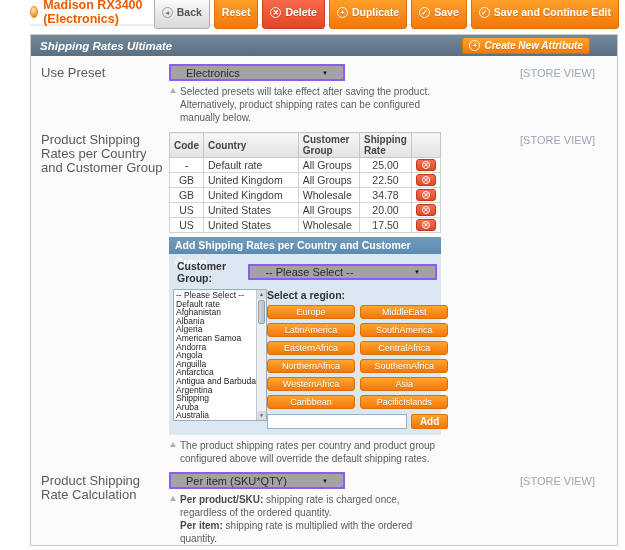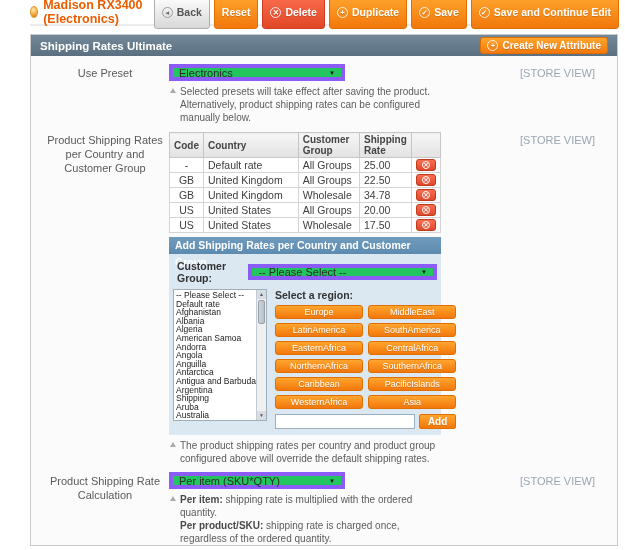--- a/index.html
+++ b/index.html
@@ -23,54 +23,54 @@
     border-color:#aeaeae; text-shadow:none; }
   .btn-delete { background:linear-gradient(#fa6d4f,#e04726); border-color:#cf3c1e; }
   .ic { width:11px; height:11px; min-width:11px; border:1px solid rgba(255,255,255,.85);
     border-radius:50%; font-size:7.5px; line-height:9px; text-align:center;
     display:inline-block; font-weight:bold; }
   .ic-gray { border-color:#9b9b9b; color:#777; font-size:6.5px; }
 
   
   .panel { position:absolute; top:34px; left:30px; width:588px; height:512px;
     background:#fbfbfb; border:1px solid #c9c9c9; overflow:hidden; }
-  .section-head { height:21px; display:flex; align-items:center; padding:0 9px 0 9px;
-    background:linear-gradient(#73899a,#5a7080); }
+  .section-head { height:21px; display:flex; align-items:center; padding:0 27px 0 9px;
+    background:linear-gradient(#73899a,#5a7080);font-style:italic; }
   .section-title { color:#fff; font-size:11.5px; font-weight:bold; }
   .btn-sm { margin-left:auto; height:17px; font-size:10px; padding:0 6px; }
 
   
   .panel-body { padding-top:4px; }
   .field-row { display:flex; padding:4px 22px 3px 10px; }
-  .f-label { width:128px; min-width:128px; font-size:11px; color:#5a5a5a;
-    line-height:14px; padding-top:2px;text-align:center; }
+  .f-label { width:128px; min-width:128px; font-size:13px; color:#5a5a5a;
+    line-height:14px; padding-top:2px; }
   .f-main { width:282px; }
   .f-scope { margin-left:auto; font-size:11px; color:#9aa6b1; padding-top:3px;
     white-space:nowrap; }
 
-  .sel { width:176px; height:17px; background:#22c55e; border:4px solid #8b5cf6;
-    display:flex; align-items:center; padding:0 6px; font-size:11px; color:#2b2b2b;
+  .sel { width:176px; height:17px; background:#a3a3a3; border:2px solid #8b5cf6;
+    display:flex; align-items:center; padding:0 15px; font-size:11px; color:#2b2b2b;
     cursor:pointer; }
   .sel .arr { margin-left:auto; font-size:6px; color:#111; }
   .sel-wide { width:190px; height:16px; }
 
   .note { position:relative; margin-top:4px; padding-left:11px; width:276px;
     font-size:10px; color:#5c5c5c; line-height:13px; }
   .note .tri { position:absolute; left:1px; top:3px; width:0; height:0;
     border-left:3px solid transparent; border-right:3px solid transparent;
     border-bottom:5px solid #ababab; }
   .note b { color:#4a4a4a; }
 
   
   table.rates { border-collapse:collapse; width:272px; margin-top:1px;padding-left:23px; }
   table.rates th { background:linear-gradient(#f7f7f7,#e2e2e2); border:1px solid #c6c6c6;
     font-size:10px; color:#454545; text-align:left; padding:1px 4px; height:13px; }
   table.rates td { background:#fff; border:1px solid #d4d4d4; font-size:10.5px;
     color:#3d3d3d; padding:0 4px; height:14px; }
-  td.c { text-align:center; } td.r { text-align:left; }
+  td.c { text-align:center; } td.r { text-align:center; }
   .del-btn { width:20px; height:12px; border-radius:3px; border:1px solid #c23a1d;
     background:linear-gradient(#f96e52,#e0482b); color:#fff; display:flex;
     align-items:center; justify-content:center; cursor:pointer; margin:1px auto; }
   .del-btn span { width:8px; height:8px; border:1px solid #fff; border-radius:50%;
     font-size:6px; line-height:7px; text-align:center; font-weight:bold; }
 
   
   .addbox { width:272px; margin-top:4px; background:#dbe7f1; }
   .addbox-head { height:17px; line-height:17px; padding:0 6px; color:#fff;
     font-size:10.5px; font-weight:bold; background:linear-gradient(#6f9bbd,#5d8bb0); }
@@ -83,21 +83,21 @@
   .lb-items { flex:1; overflow:hidden; padding-top:1px; }
   .lb-item { font-size:8.5px; line-height:8.6px; color:#222; padding-left:2px;
     white-space:nowrap; cursor:pointer; }
   .lb-scroll { width:10px; background:#eef0f2; border-left:1px solid #c3ccd4;
     display:flex; flex-direction:column; }
   .lb-arrow { height:9px; background:#d9dde1; color:#556; font-size:5px;
     text-align:center; line-height:9px; cursor:pointer; }
   .lb-thumb { height:24px; margin:1px 1px; background:linear-gradient(90deg,#cfd4d9,#b9c0c7);
     border:1px solid #98a1aa; border-radius:2px; cursor:grab; }
   .lb-track { flex:1; }
-  .right-col { margin-left:8px; flex:1; }
+  .right-col { flex:1; }
   .region-label { font-size:10.5px; font-weight:bold; color:#333; margin-bottom:4px; }
   .region-row { display:flex; gap:5px; margin-bottom:4px; }
   .region-btn { flex:1; height:14px; font-size:9px; font-weight:normal; color:#fff;
     text-align:center; line-height:13px; border:1px solid #e06f00; border-radius:3px;
     background:linear-gradient(#ffa52e,#f2780c); cursor:pointer;
     text-shadow:0 1px 0 rgba(0,0,0,.15); white-space:nowrap; overflow:hidden; }
   .add-row { display:flex; gap:4px; margin-top:5px; }
   .add-input { flex:1; height:15px; border:1px solid #9daebc; background:#fff;
     font-size:10px; padding:0 3px; font-family:"Liberation Sans", sans-serif; }
   .btn-add { height:15px; font-size:10px; padding:0 8px; border-radius:2px; }
@@ -281,26 +281,26 @@
                 </div>
                 <div class="region-row">
                   <div class="region-btn">EasternAfrica</div>
                   <div class="region-btn">CentralAfrica</div>
                 </div>
                 <div class="region-row">
                   <div class="region-btn">NorthernAfrica</div>
                   <div class="region-btn">SouthernAfrica</div>
                 </div>
                 <div class="region-row">
+                  <div class="region-btn">WesternAfrica</div>
+                  <div class="region-btn">Asia</div>
+                </div>
+                <div class="region-row">
                   <div class="region-btn">Caribbean</div>
                   <div class="region-btn">PacificIslands</div>
-                </div>
-                <div class="region-row">
-                  <div class="region-btn">WesternAfrica</div>
-                  <div class="region-btn">Asia</div>
                 </div>
                 <div class="add-row">
                   <input class="add-input" value="" style="">
                   <div class="btn btn-add">
                     <span>Add</span>
                   </div>
                 </div>
               </div>
             </div>
           </div>
@@ -316,21 +316,21 @@
 
     <div class="field-row">
       <div class="f-label">Product Shipping Rate Calculation</div>
       <div class="f-main">
         <div class="sel">
           <span>Per item (SKU*QTY)</span>
           <span class="arr">▼</span>
         </div>
         <div class="note">
           <span class="tri"></span>
+          <div><b>Per product/SKU:</b><span> shipping rate is charged once, regardless of the ordered quantity.</span></div>
           <div><b>Per item:</b><span> shipping rate is multiplied with the ordered quantity.</span></div>
-          <div><b>Per product/SKU:</b><span> shipping rate is charged once, regardless of the ordered quantity.</span></div>
         </div>
       </div>
       <div class="f-scope">[STORE VIEW]</div>
     </div>
 
   </div>
 </div>
 
 </body></html>

